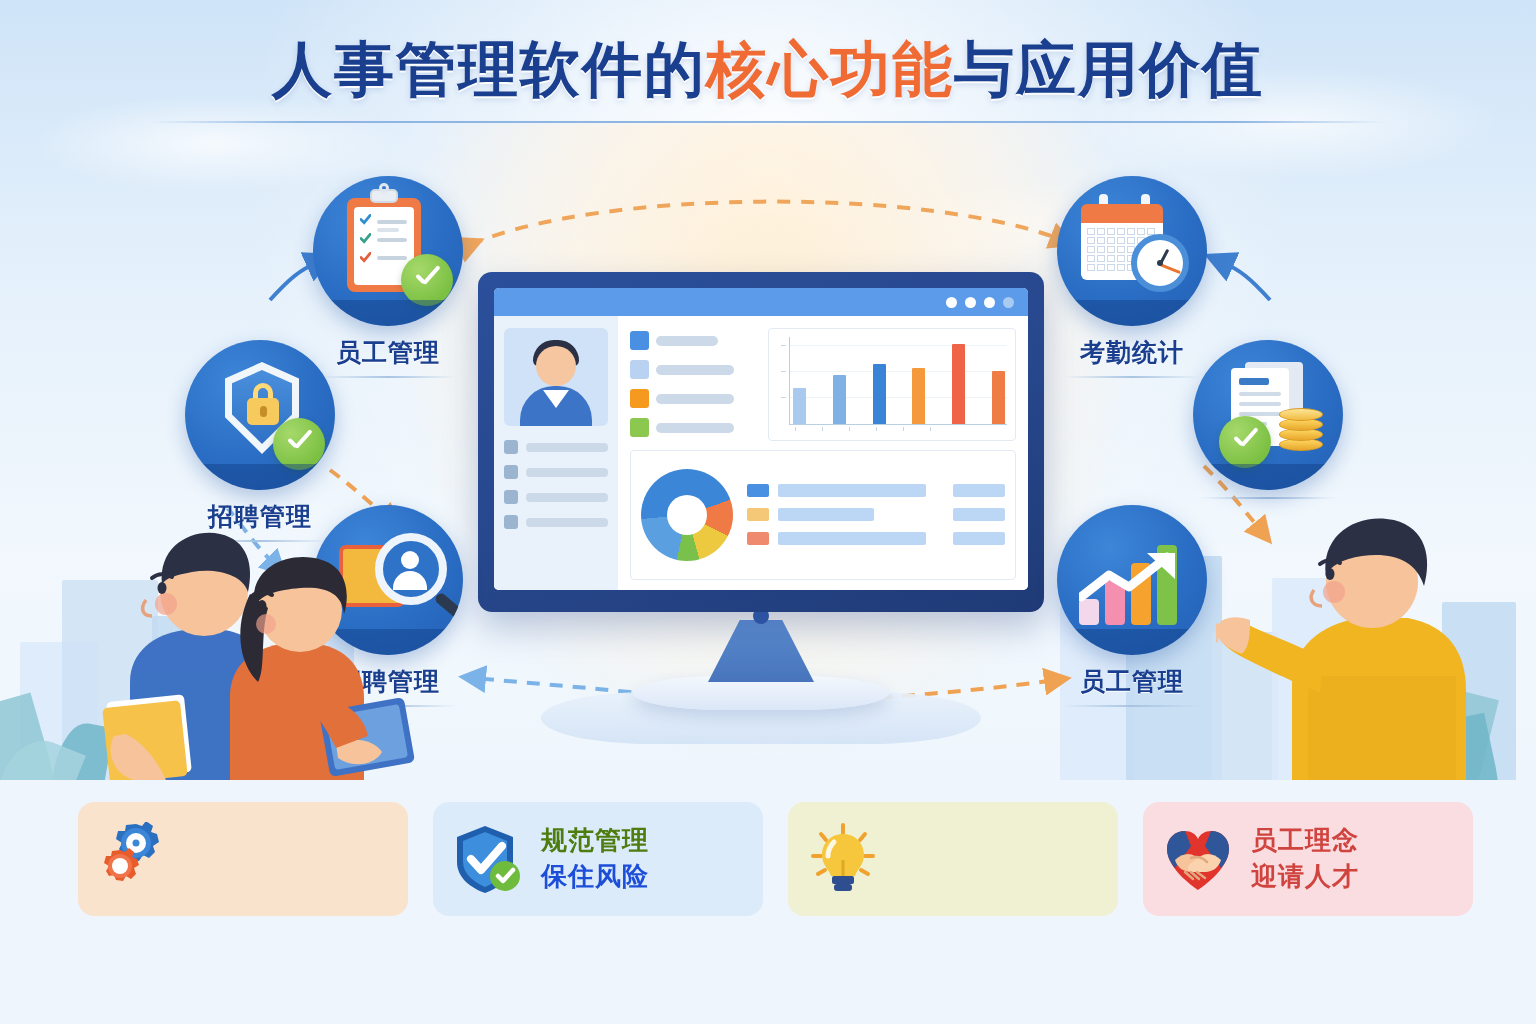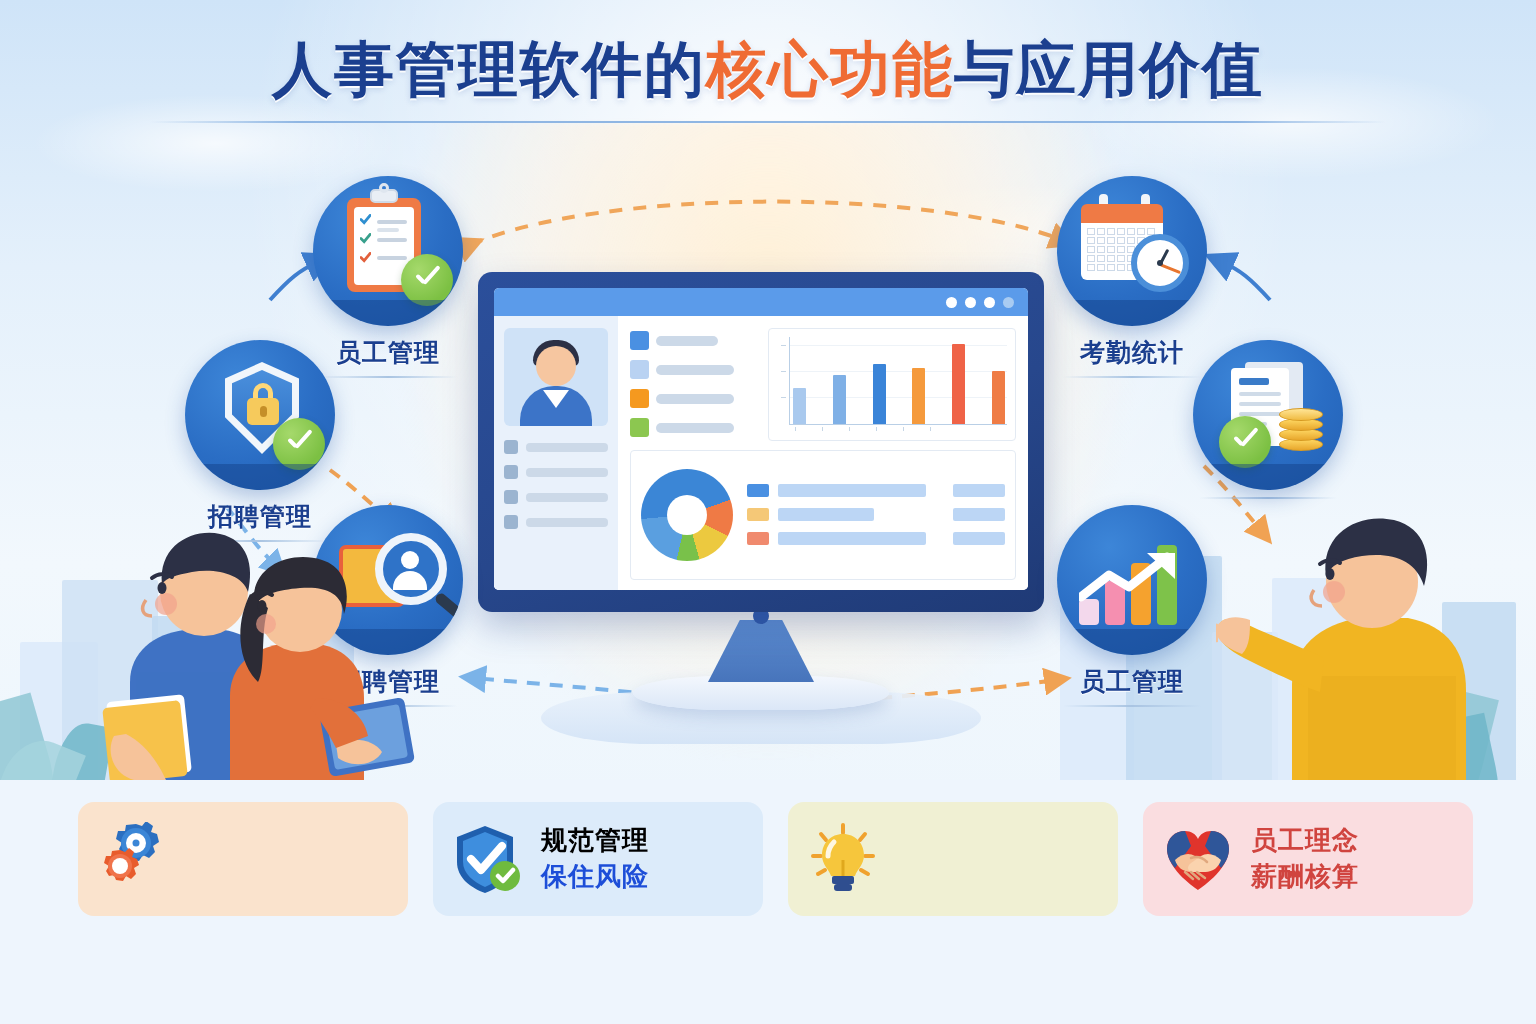--- a/index.html
+++ b/index.html
@@ -589,21 +589,21 @@
         <div class="card-icon">
           <svg viewBox="0 0 74 74" width="74" height="74">
             <path d="M34,4 L62,15 L62,40 C62,56 48,66 34,71 C20,66 6,56 6,40 L6,15 Z" fill="#1f5fae"></path>
             <path d="M34,10 L56,19 L56,40 C56,52 45,60 34,65 C23,60 12,52 12,40 L12,19 Z" fill="#3e8ede"></path>
             <path d="M20,37 L30,48 L51,24" stroke="#ffffff" stroke-width="8" fill="none" stroke-linecap="round" stroke-linejoin="round"></path>
             <circle cx="54" cy="54" r="15" fill="#6fbb3e"></circle>
             <path d="M47,54 L52,59 L62,48" stroke="#ffffff" stroke-width="4.5" fill="none" stroke-linecap="round" stroke-linejoin="round"></path>
           </svg>
         </div>
         <div class="card-text">
-          <div class="card-line" style="color:#000000">规范管理</div>
+          <div class="card-line" style="color:#4d7c0f">规范管理</div>
           <div class="card-line" style="color:#1d4ed8">保住风险</div>
         </div>
       </div>
 
       <div class="card" style="background:#f0f0d3">
         <div class="card-icon">
           <svg viewBox="0 0 74 74" width="74" height="74">
             <g stroke="#f0a22e" stroke-width="4" stroke-linecap="round">
               <path d="M37,3 L37,11"></path>
                 <path d="M15,12 L20,18"></path>
@@ -629,20 +629,20 @@
             <path d="M24,9 C14,9 6,16 6,27 C6,34 9,40 14,46 L30,24 Z" fill="#2f5699"></path>
             <path d="M50,9 C60,9 68,16 68,27 C68,34 65,40 60,46 L44,24 Z" fill="#2f5699"></path>
             <path d="M14,38 C20,32 28,30 34,34 L44,41 C48,44 48,48 44,50 L30,50 C22,50 16,45 14,38 Z" fill="#f6c39a"></path>
             <path d="M60,38 C54,32 46,30 40,34 L30,41 C26,44 26,48 30,50 L44,50 C52,50 58,45 60,38 Z" fill="#fad3ae"></path>
             <path d="M30,36 C36,34 42,36 46,40" stroke="#e0a87e" stroke-width="2.5" fill="none" stroke-linecap="round"></path>
             <path d="M24,50 L32,57 M30,50 L38,57 M36,50 L44,56" stroke="#e0a87e" stroke-width="2.5" stroke-linecap="round"></path>
           </svg>
         </div>
         <div class="card-text">
           <div class="card-line" style="color:#d0443f">员工理念</div>
-          <div class="card-line" style="color:#d0443f">薪酬核算</div>
+          <div class="card-line" style="color:#d0443f">迎请人才</div>
         </div>
       </div>
 
     </div>
   </div>
 
 </div>
 
 </body></html>

